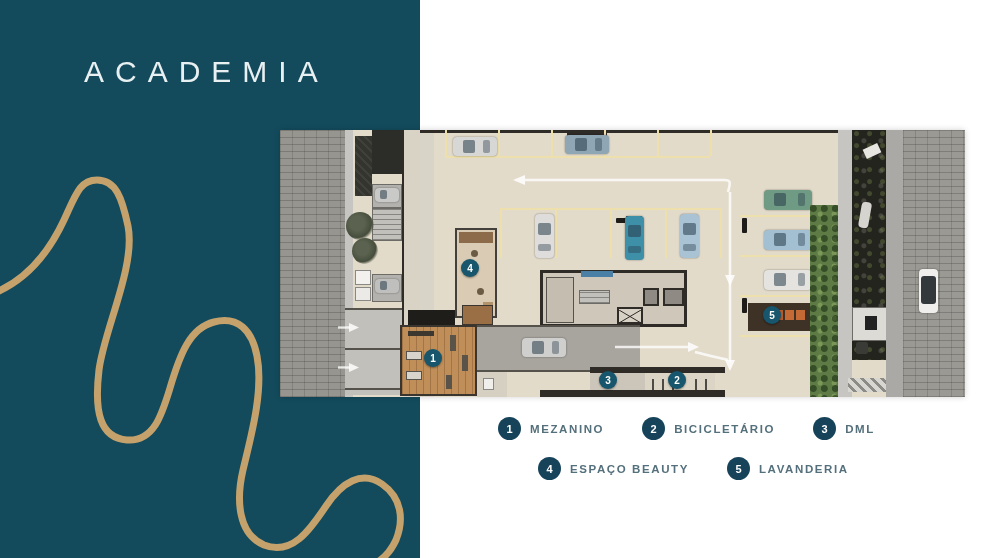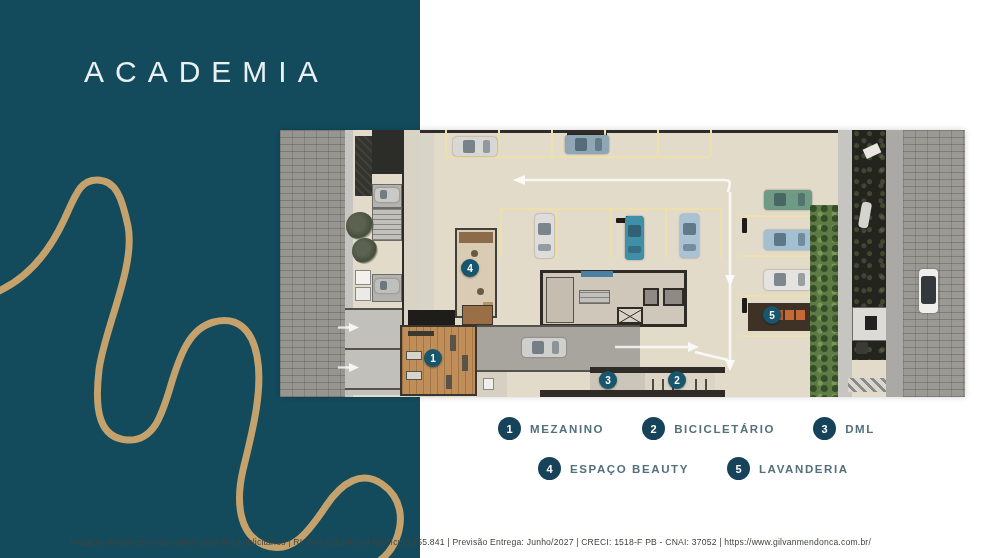--- a/index.html
+++ b/index.html
@@ -313,15 +313,14 @@
     <div class="legend-item">
       <div class="legend-circle">4</div>
       <div class="legend-label">ESPAÇO BEAUTY</div>
     </div>
     <div class="legend-item">
       <div class="legend-circle">5</div>
       <div class="legend-label">LAVANDERIA</div>
     </div>
   </div>
 
-  <div class="footer-text">Imagens meramente ilustrativas para fins publicitários | RI: R-3-155.841 na Matrícula 155.841 | Previsão Entrega: Junho/2027 | CRECI: 1518-F PB - CNAI: 37052 | https://www.gilvanmendonca.com.br/</div>
 
 </div>
 
 </body></html>

